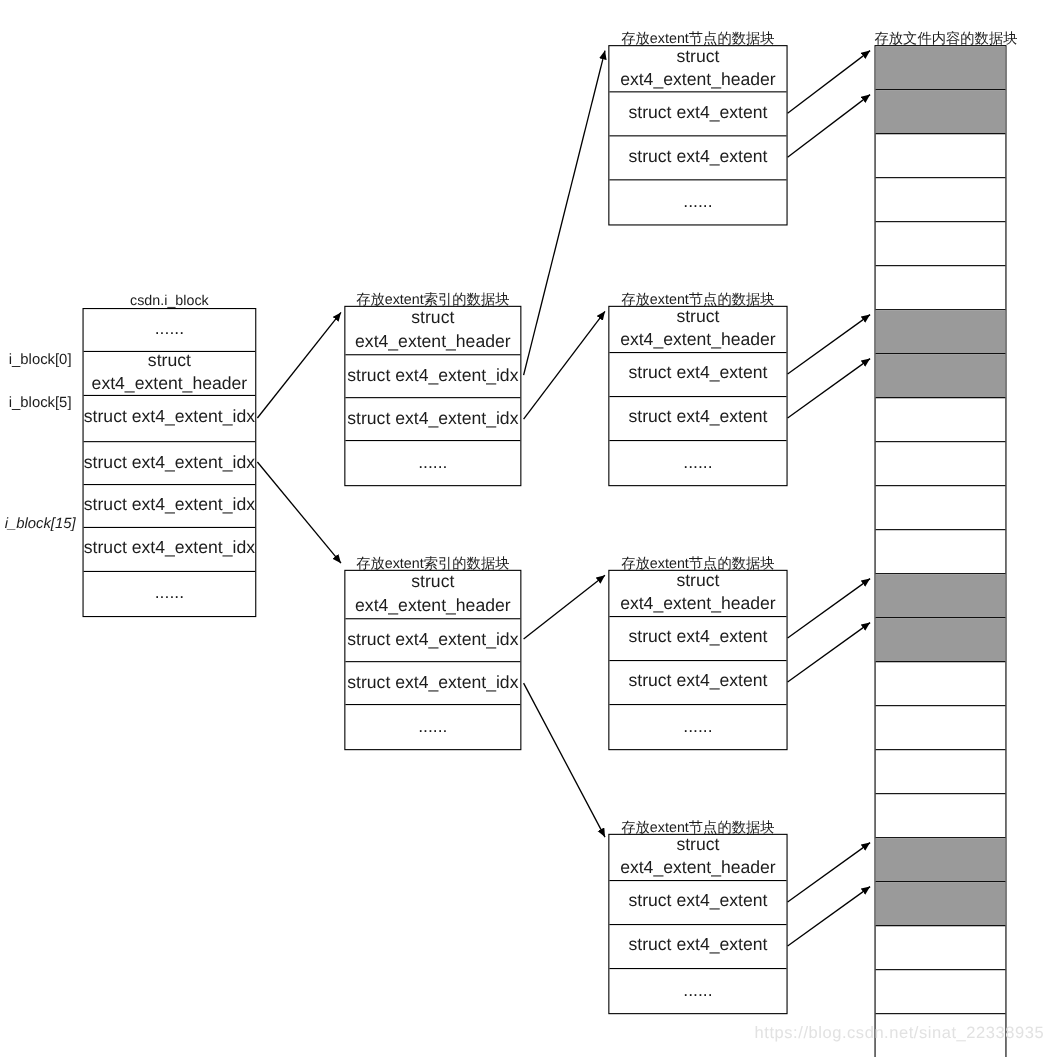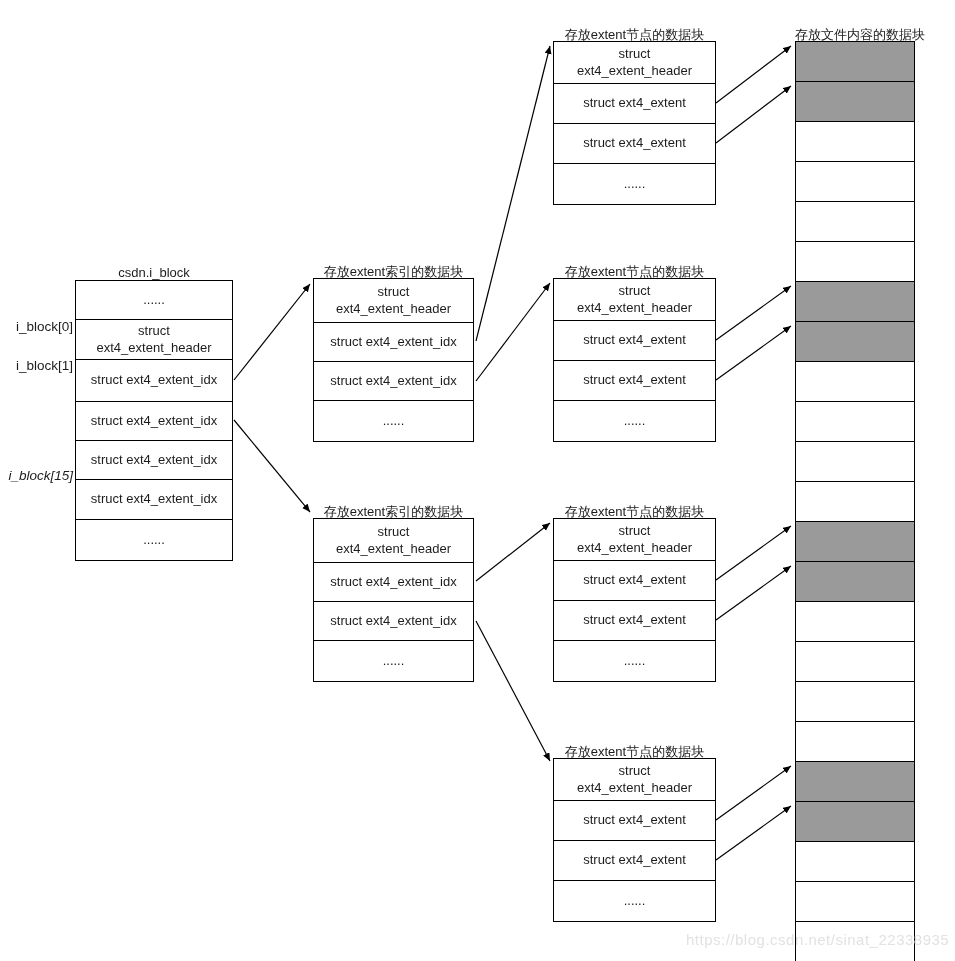--- a/index.html
+++ b/index.html
@@ -33,31 +33,31 @@
     z-index: 2;
     margin-top: 12px;
   }
   .cell {
     box-sizing: border-box;
     border-bottom: 1px solid #000;
     display: flex;
     align-items: center;
     justify-content: center;
     text-align: center;
-    font-size: 13px;
+    font-size: 16px;
     color: #1c1c1c;
     white-space: pre-line;
     line-height: 1.3;
   }
   .cell:last-child { border-bottom: none; }
   .side-label {
     position: absolute;
     font-size: 13.5px;
     color: #1c1c1c;
-    text-align: right;
+    text-align: center;
     white-space: nowrap;
     z-index: 2;
   }
   .watermark {
     position: absolute;
     left: 686px;
     top: 931px;
     font-size: 15px;
     letter-spacing: 0.5px;
     white-space: nowrap;
@@ -170,18 +170,18 @@
         <div class="cell" style="height: 40px;"></div>
         <div class="cell" style="height: 40px;"></div>
         <div class="cell" style="height: 40px;"></div>
         <div class="cell" style="height: 40px; background: rgb(154, 154, 154);"></div>
         <div class="cell" style="height: 40px; background: rgb(154, 154, 154);"></div>
         <div class="cell" style="height: 40px;"></div>
         <div class="cell" style="height: 40px;"></div>
         <div class="cell" style="height: 40px;"></div>
       </div>
       <div class="side-label" style="left: 0px; width: 73px; top: 319px;">i_block[0]</div>
-      <div class="side-label" style="left: 0px; width: 73px; top: 358px;">i_block[1]</div>
+      <div class="side-label" style="left: 0px; width: 73px; top: 358px;">i_block[5]</div>
       <div class="side-label" style="left: 0px; width: 73px; top: 468px; font-style: italic;">i_block[15]</div>
     </div>
 
   <div class="watermark" style="color: rgb(226, 226, 226);">https://blog.csdn.net/sinat_22338935</div>
 </div>
 
 </body></html>

